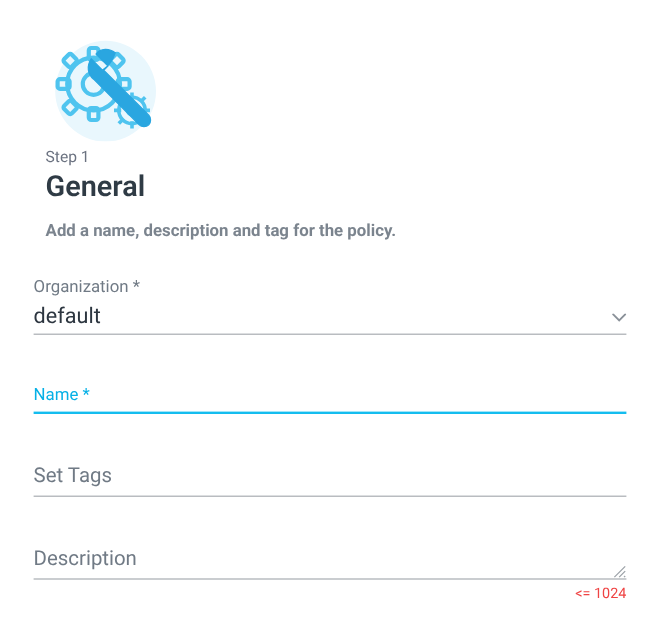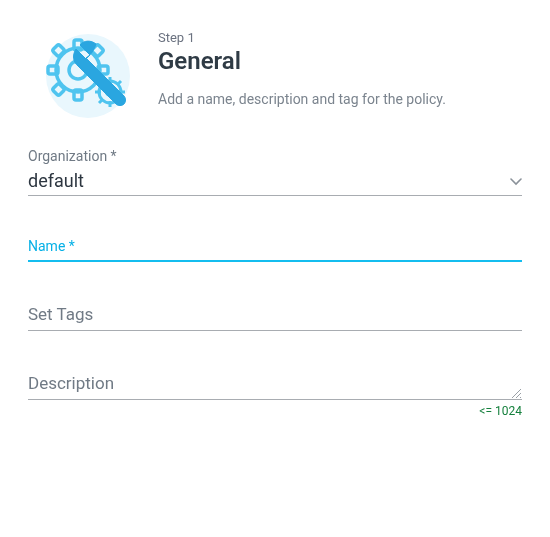--- a/index.html
+++ b/index.html
@@ -8,20 +8,21 @@
     background: #fff;
     width: 550px;
     height: 537px;
     padding: 24px 28px 12px 28px;
     color: #333;
   }
   .header {
     display: flex;
     align-items: flex-start;
     margin-bottom: 30px;
+    flex-direction: column;
   }
   .icon-wrap {
     width: 120px;
     display: flex;
     justify-content: center;
     padding-top: 4px;
   }
   .header-text {
     padding-left: 10px;
     padding-top: 6px;
@@ -33,20 +34,21 @@
   }
   .title {
     font-size: 24px;
     font-weight: 600;
     color: #2f3b45;
     margin-bottom: 16px;
   }
   .subtitle {
     font-size: 14px;
     color: #7b848e;
+    font-weight: bold;
   }
 
   .field {
     position: relative;
     margin-bottom: 42px;
   }
   .field.with-hint { margin-bottom: 6px; }
 
   .field-label {
     display: block;
@@ -101,21 +103,21 @@
     display: flex;
     align-items: flex-end;
   }
   .resize-handle {
     margin-left: auto;
     width: 12px;
     height: 12px;
   }
   .hint {
     font-size: 12px;
-    color: #15803d;
+    color: #ef4444;
     text-align: right;
     margin-top: 4px;
   }
 </style>
 </head>
 <body>
 
 <div class="header">
   <div class="icon-wrap">
     <svg width="105" height="90" viewBox="0 0 105 90">

